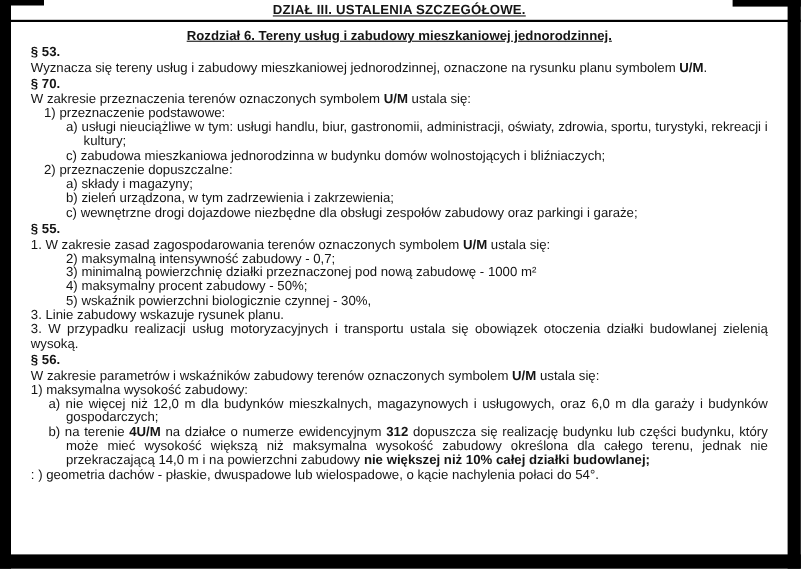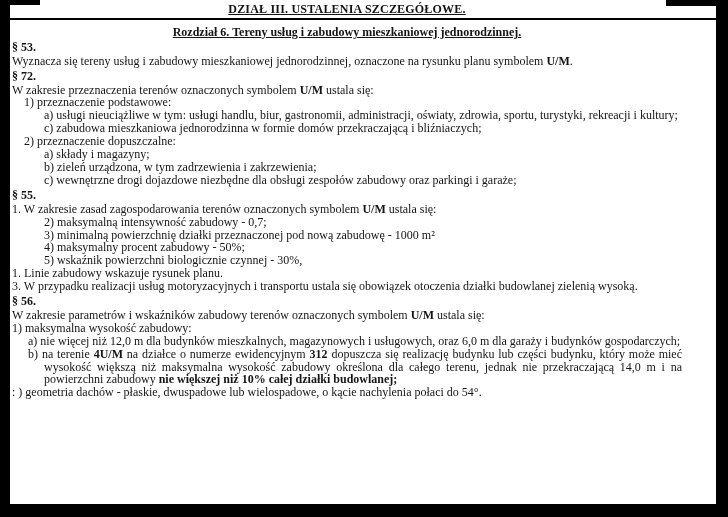--- a/index.html
+++ b/index.html
@@ -6,21 +6,21 @@
   html,body { width:728px; height:517px; }
   body {
     position:relative;
     overflow:hidden;
     background:#ffffff;
     font-family:"Liberation Sans", sans-serif;
     font-size:12px;
     line-height:12.9px;
     color:#141414;
   }
-  .scan-page { position:absolute; left:12px; top:3px; width:670px;font-family:Liberation Serif, serif; }
+  .scan-page { position:absolute; left:28px; top:3px; width:670px; }
   .doc-title {
     text-align:center;
     font-weight:bold;
     text-decoration:underline;
     letter-spacing:.2px;
   }
   .top-rule {
     position:absolute;
     left:0; top:18px;
     width:728px; height:2px;
@@ -47,36 +47,36 @@
 </style>
 </head>
 <body>
 
 <div class="scan-page">
   <div class="doc-title">DZIAŁ III. USTALENIA SZCZEGÓŁOWE.</div>
   <div class="blocks">
       <div class="blk chapter"><span class="seg b u">Rozdział 6. Tereny usług i zabudowy mieszkaniowej jednorodzinnej.</span></div>
       <div class="blk section"><span class="seg b">§ 53.</span></div>
       <div class="blk para"><span class="seg">Wyznacza się tereny usług i zabudowy mieszkaniowej jednorodzinnej, oznaczone na rysunku planu symbolem </span><span class="seg b">U/M</span><span class="seg">.</span></div>
-      <div class="blk section"><span class="seg b">§ 72.</span></div>
+      <div class="blk section"><span class="seg b">§ 70.</span></div>
       <div class="blk para"><span class="seg">W zakresie przeznaczenia terenów oznaczonych symbolem </span><span class="seg b">U/M</span><span class="seg"> ustala się:</span></div>
       <div class="blk num"><span class="seg">1) przeznaczenie podstawowe:</span></div>
       <div class="blk alpha"><span class="seg">a) usługi nieuciążliwe w tym: usługi handlu, biur, gastronomii, administracji, oświaty, zdrowia, sportu, turystyki, rekreacji i kultury;</span></div>
-      <div class="blk alpha"><span class="seg">c) zabudowa mieszkaniowa jednorodzinna w formie domów przekraczającą i bliźniaczych;</span></div>
+      <div class="blk alpha"><span class="seg">c) zabudowa mieszkaniowa jednorodzinna w budynku domów wolnostojących i bliźniaczych;</span></div>
       <div class="blk num"><span class="seg">2) przeznaczenie dopuszczalne:</span></div>
       <div class="blk alpha"><span class="seg">a) składy i magazyny;</span></div>
       <div class="blk alpha"><span class="seg">b) zieleń urządzona, w tym zadrzewienia i zakrzewienia;</span></div>
       <div class="blk alpha"><span class="seg">c) wewnętrzne drogi dojazdowe niezbędne dla obsługi zespołów zabudowy oraz parkingi i garaże;</span></div>
       <div class="blk section"><span class="seg b">§ 55.</span></div>
       <div class="blk para"><span class="seg">1. W zakresie zasad zagospodarowania terenów oznaczonych symbolem </span><span class="seg b">U/M</span><span class="seg"> ustala się:</span></div>
       <div class="blk alpha"><span class="seg">2) maksymalną intensywność zabudowy - 0,7;</span></div>
       <div class="blk alpha"><span class="seg">3) minimalną powierzchnię działki przeznaczonej pod nową zabudowę - 1000 m²</span></div>
       <div class="blk alpha"><span class="seg">4) maksymalny procent zabudowy - 50%;</span></div>
       <div class="blk alpha"><span class="seg">5) wskaźnik powierzchni biologicznie czynnej - 30%,</span></div>
-      <div class="blk para"><span class="seg">1. Linie zabudowy wskazuje rysunek planu.</span></div>
+      <div class="blk para"><span class="seg">3. Linie zabudowy wskazuje rysunek planu.</span></div>
       <div class="blk para"><span class="seg">3. W przypadku realizacji usług motoryzacyjnych i transportu ustala się obowiązek otoczenia działki budowlanej zielenią wysoką.</span></div>
       <div class="blk section"><span class="seg b">§ 56.</span></div>
       <div class="blk para"><span class="seg">W zakresie parametrów i wskaźników zabudowy terenów oznaczonych symbolem </span><span class="seg b">U/M</span><span class="seg"> ustala się:</span></div>
       <div class="blk num0"><span class="seg">1) maksymalna wysokość zabudowy:</span></div>
       <div class="blk alphaB"><span class="seg">a) nie więcej niż 12,0 m dla budynków mieszkalnych, magazynowych i usługowych, oraz 6,0 m dla garaży i budynków gospodarczych;</span></div>
       <div class="blk alphaB"><span class="seg">b) na terenie </span><span class="seg b">4U/M</span><span class="seg"> na działce o numerze ewidencyjnym </span><span class="seg b">312</span><span class="seg"> dopuszcza się realizację budynku lub części budynku, który może mieć wysokość większą niż maksymalna wysokość zabudowy określona dla całego terenu, jednak nie przekraczającą 14,0 m i na powierzchni zabudowy </span><span class="seg b">nie większej niż 10% całej działki budowlanej;</span></div>
       <div class="blk para"><span class="seg">: ) geometria dachów - płaskie, dwuspadowe lub wielospadowe, o kącie nachylenia połaci do 54°.</span></div>
     </div>
 </div>
 

